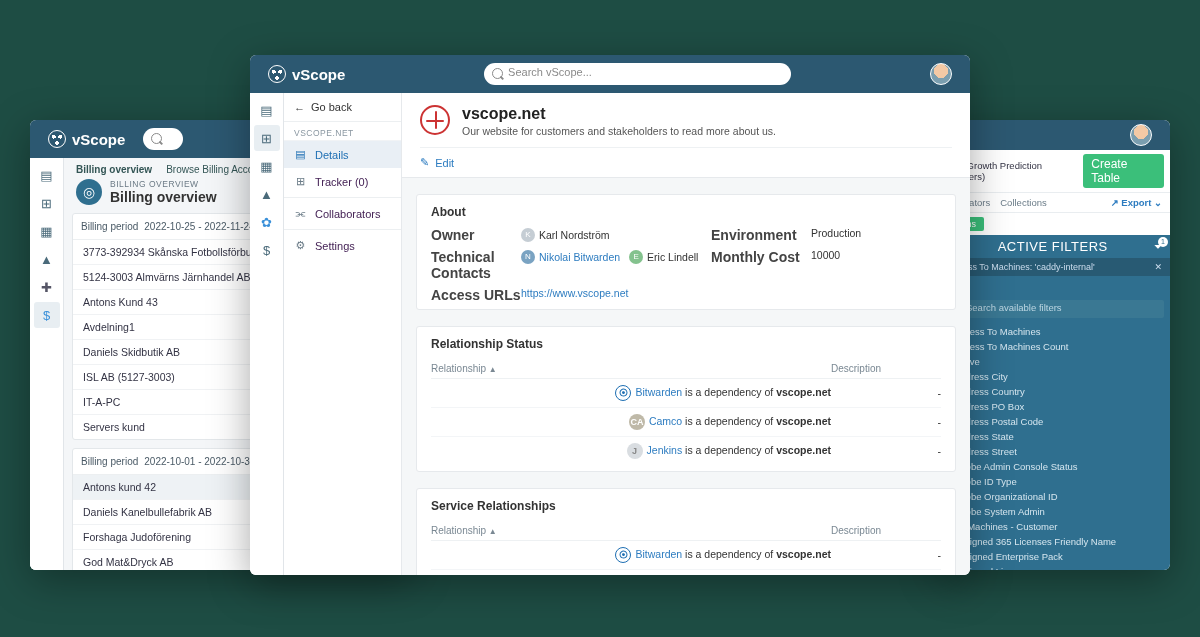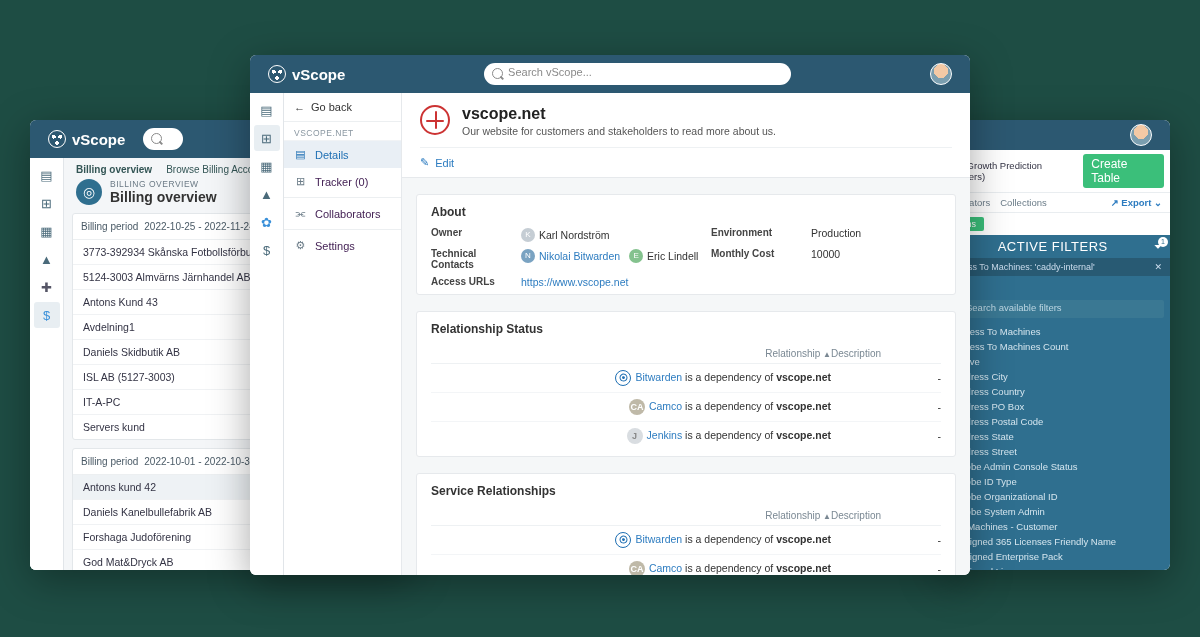--- a/index.html
+++ b/index.html
@@ -65,29 +65,29 @@
   .hero-logo { width:30px; height:30px; border-radius:50%; border:2px solid #c33; position:relative; flex-shrink:0; }
   .hero-logo::before, .hero-logo::after { content:""; position:absolute; background:#c33; }
   .hero-logo::before { left:4px; right:4px; top:13px; height:2px; border-radius:1px; }
   .hero-logo::after  { top:4px; bottom:4px; left:13px; width:2px; border-radius:1px; }
   .hero-ttl { font-size:16px; font-weight:600; color:#222; }
   .hero-sub { font-size:10.5px; color:#555; margin-top:2px; }
   .hero-edit { margin-top:10px; padding-top:8px; border-top:1px solid #eef1f3; color:#2d7cc0; font-size:11px; display:flex; align-items:center; gap:6px; }
   .section { background:#fff; border:1px solid #e6e9ec; border-radius:3px; margin:16px 14px; padding:10px 14px 6px 14px; }
   .section h3 { font-size:12px; font-weight:600; color:#333; margin-bottom:8px; }
   .about-grid { display:grid; grid-template-columns: 90px 190px 100px 1fr; row-gap:6px; font-size:10.5px; color:#333; align-items:start; }
-  .about-grid .lab { color:#444; font-weight:600; font-size:10px; }
+  .about-grid .lab { color:#444; font-weight:600; font-size:14px; }
   .chip { display:inline-flex; align-items:center; gap:4px; margin-right:6px; }
   .chip .ci { width:14px; height:14px; border-radius:50%; background:#d0d8df; display:inline-block; font-size:8px; line-height:14px; text-align:center; color:#fff; }
   .chip.a .ci { background:#7aa3c2; }
   .chip.b .ci { background:#84c28e; }
   .chip.c .ci { background:#c5cdd4; }
   .lnk { color:#2d7cc0; }
   .rel-tbl { width:100%; font-size:10.5px; color:#333; border-collapse:collapse; }
-  .rel-tbl th { text-align:right; font-weight:400; color:#7a8893; font-size:10px; padding:4px 0; border-bottom:1px solid #eef1f3; }
+  .rel-tbl th { text-align:left; font-weight:400; color:#7a8893; font-size:10px; padding:4px 0; border-bottom:1px solid #eef1f3; }
   .rel-tbl td { padding:6px 0; border-bottom:1px solid #f3f5f7;text-align:right; }
   .rel-tbl tr:last-child td { border-bottom:none; }
   .rel-ic { display:inline-flex; width:16px; height:16px; border-radius:50%; align-items:center; justify-content:center; font-size:9px; font-weight:700; margin-right:4px; vertical-align:middle; }
   .rel-ic.bw { border:1.5px solid #1e6fb3; color:#1e6fb3; }
   .rel-ic.ca { background:#bfb9a8; color:#fff; }
   .rel-ic.jk { background:#d9dde1; color:#888; }
 
   
   #w-right { right: 30px; top: 120px; width: 230px; height: 450px; }
   #w-right .topbar { height:30px; }

